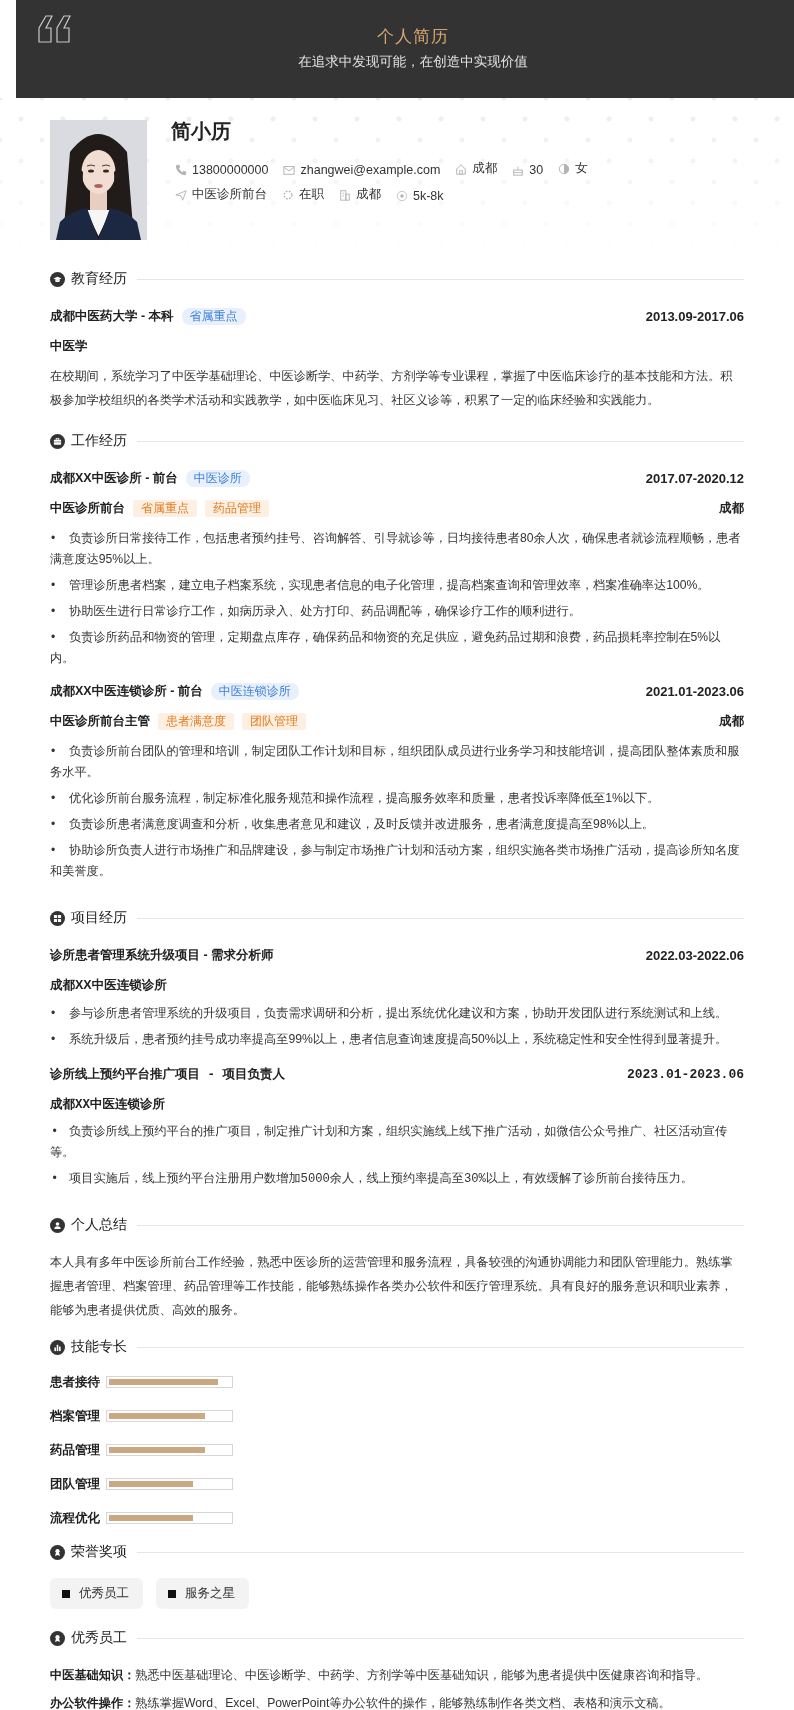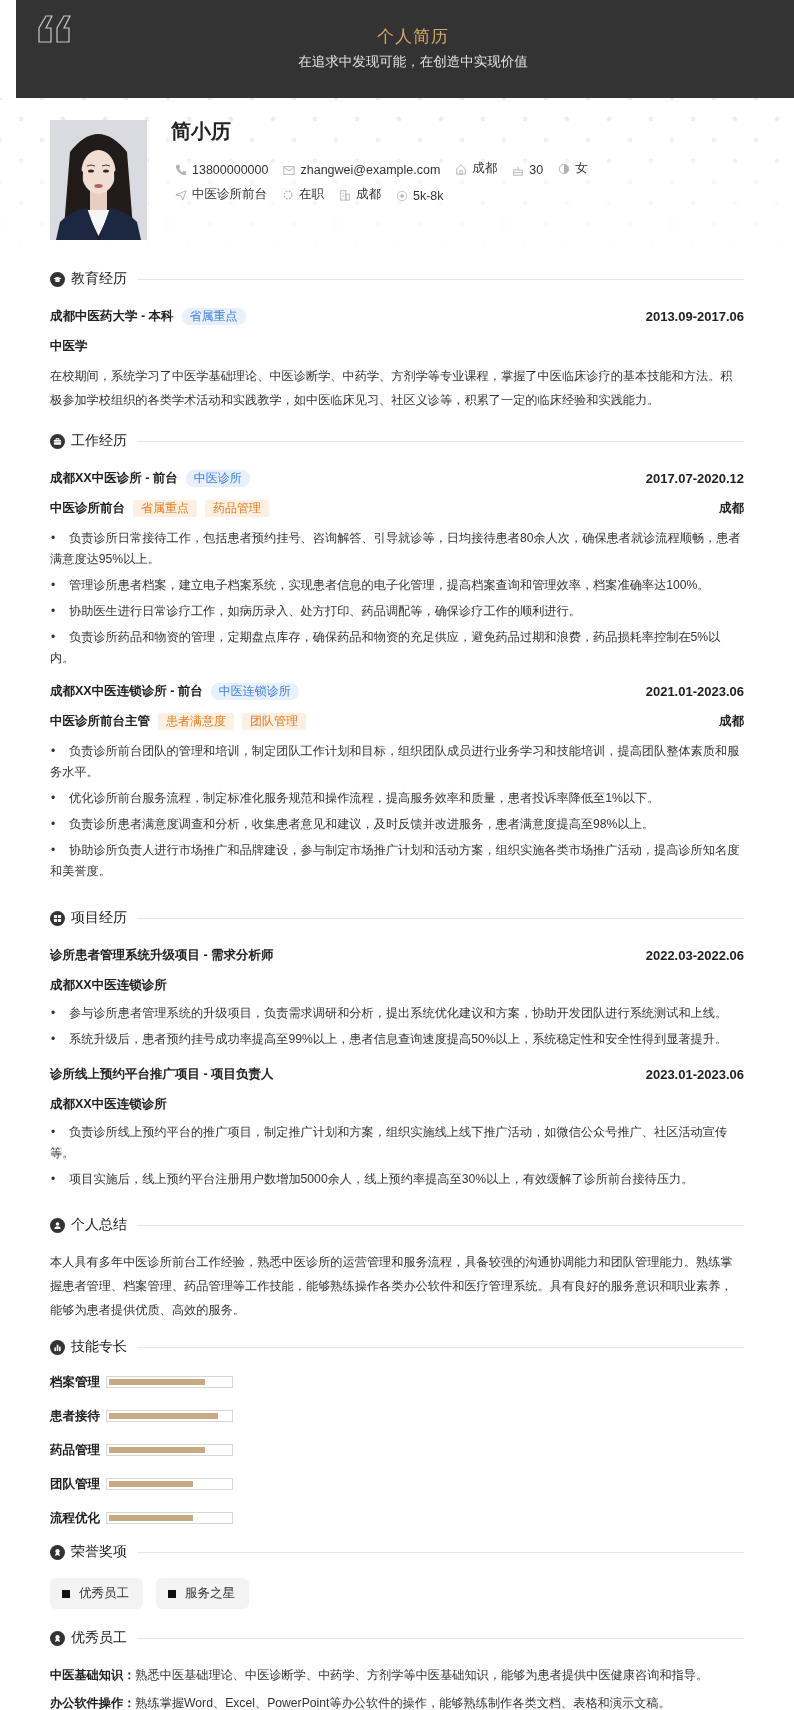--- a/index.html
+++ b/index.html
@@ -40,21 +40,21 @@
   .loc{font-size:12.5px;font-weight:bold;color:var(--heading);}
   .tag{display:inline-block;height:17px;line-height:17px;padding:0 8px;font-size:12px;border-radius:2px;margin-left:8px;white-space:nowrap;}
   .tag-blue{background:var(--tag_blue_bg);color:var(--tag_blue_text);border-radius:8px;}
   .tag-orange{background:var(--tag_orange_bg);color:var(--tag_orange_text);}
   .para{font-size:12.2px;line-height:24px;color:var(--text);}
   .bullets{list-style:none;margin-top:8px;}
   .bullets li{font-size:12.2px;line-height:21px;margin-bottom:5px;color:var(--text);}
   .dot{display:inline-block;width:19px;padding-left:1px;}
   .job2{margin-top:10px;}
   .proj .bullets{margin-top:6px;}
-  .proj2{margin-top:12px;}
+  .proj2{margin-top:12px;font-family:Liberation Mono, monospace;}
   .skill-row{display:flex;align-items:center;height:20px;margin-bottom:14px;}
   .skill-row:first-of-type{margin-top:2px;}
   .skill-name{width:56px;font-size:12.5px;font-weight:600;color:var(--heading);}
   .skill-bar{width:127px;height:12px;border:1px solid #d6d6d6;background:#fff;position:relative;}
   .skill-fill{position:absolute;left:2px;top:2px;height:6px;background:var(--skill_fill);max-width:121px;}
   .badges{display:flex;margin-top:16px;}
   .badge{display:flex;align-items:center;height:31px;padding:0 14px 0 12px;background:var(--badge_bg);border-radius:6px;margin-right:13px;font-size:12.5px;color:#333;}
   .badge-sq{width:8px;height:8px;background:#111;margin-right:9px;}
   .other-line{font-size:12.2px;line-height:24px;margin-bottom:4px;}
   .other-label{font-weight:bold;color:var(--heading);}
@@ -316,29 +316,29 @@
             <rect x="1.5" y="5" width="1.8" height="4" fill="#fff"></rect>
             <rect x="4.1" y="2" width="1.8" height="7" fill="#fff"></rect>
             <rect x="6.7" y="4" width="1.8" height="5" fill="#fff"></rect>
           </svg>
         </span>
       <span class="sec-title">技能专长</span>
       <span class="sec-line"></span>
     </div>
     <div class="skill-list">
       <div class="skill-row">
+        <span class="skill-name">患者接待</span>
+        <span class="skill-bar">
+            <span class="skill-fill" style="width: calc(90% - 4px);"></span>
+          </span>
+      </div>
+      <div class="skill-row">
         <span class="skill-name">档案管理</span>
         <span class="skill-bar">
             <span class="skill-fill" style="width: calc(80% - 4px);"></span>
-          </span>
-      </div>
-      <div class="skill-row">
-        <span class="skill-name">患者接待</span>
-        <span class="skill-bar">
-            <span class="skill-fill" style="width: calc(90% - 4px);"></span>
           </span>
       </div>
       <div class="skill-row">
         <span class="skill-name">药品管理</span>
         <span class="skill-bar">
             <span class="skill-fill" style="width: calc(80% - 4px);"></span>
           </span>
       </div>
       <div class="skill-row">
         <span class="skill-name">团队管理</span>

